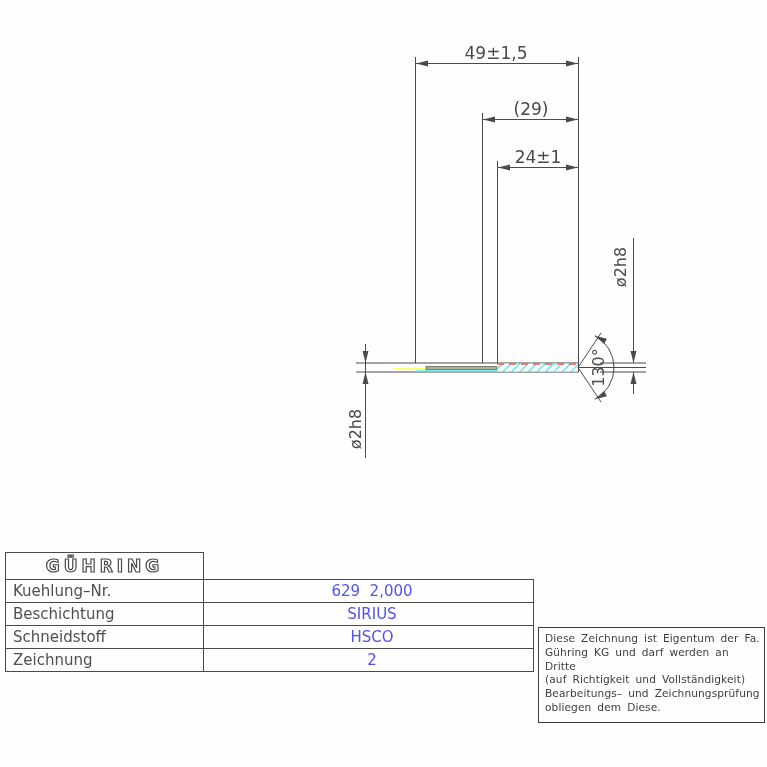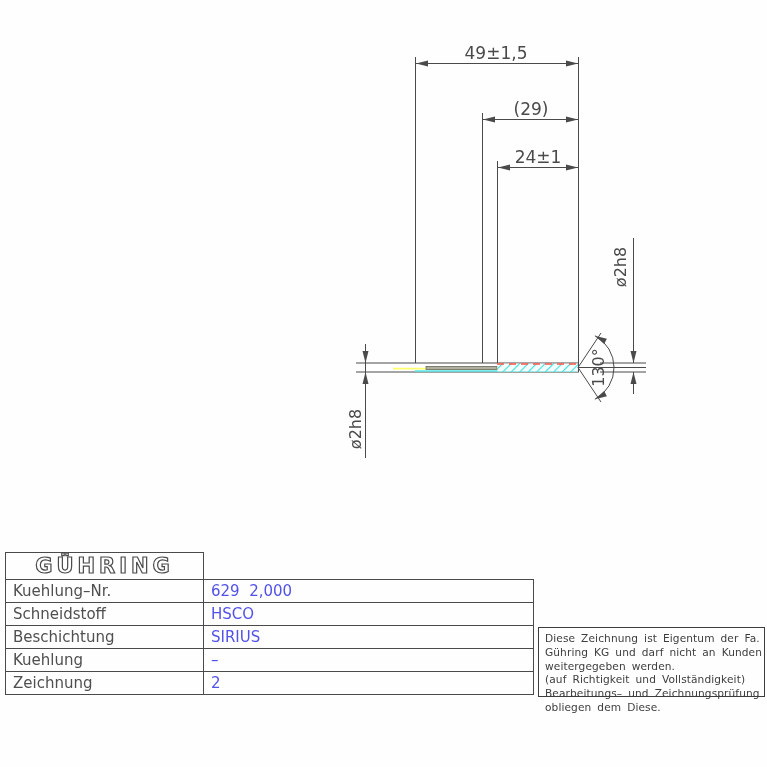--- a/index.html
+++ b/index.html
@@ -18,28 +18,28 @@
     border-collapse:collapse; table-layout:fixed;
     font-size:15px; color:#4f4f4f;
   }
   .spec-table td { border:1px solid #4a4a4a; padding:0 0 0 7px; height:22px; overflow:hidden; }
   .spec-table td.cell-open { border-top:none; border-right:none; border-bottom:none; }
   .spec-table .col-label { width:190px; }
   .spec-table .col-value { width:322px; }
   .spec-table td.logo-cell { height:26px; text-align:center; padding:0; }
   .logo-text {
     display:inline-block;
-    font-size:21px; font-weight:bold; letter-spacing:4px;
+    font-size:17px; font-weight:bold; letter-spacing:4px;
     color:#ffffff; -webkit-text-stroke:1.2px #4a4a4a;
   }
-  .val { color:#5252e8; white-space:pre; padding-left:3px; }
+  .val { color:#5252e8; white-space:pre; padding-left:3px;text-align:center; }
 
   
   .notice-box {
-    position:absolute; left:538px; top:627px; width:227px; height:70px;
+    position:absolute; left:538px; top:627px; width:227px; height:96px;
     border:1px solid #3d3d3d; box-sizing:border-box;
     padding:4px 0 0 6px;
     font-size:10.6px; line-height:13.8px; color:#3d3d3d;
     word-spacing:2.5px; letter-spacing:0.1px;
   }
 </style>
 </head>
 <body>
 
 <div class="canvas">
@@ -117,40 +117,35 @@
       <td class="col-label logo-cell">
         <span class="logo-text">GÜHRING</span>
       </td>
       <td class="col-value cell-open"></td>
     </tr>
     <tr>
       <td class="col-label">Kuehlung–Nr.</td>
       <td class="col-value val">629  2,000</td>
     </tr>
     <tr>
-      <td class="col-label">Schneidstoff</td>
-      <td class="col-value val">HSCO</td>
-    </tr>
-    <tr>
       <td class="col-label">Beschichtung</td>
       <td class="col-value val">SIRIUS</td>
     </tr>
     <tr>
-      <td class="col-label">Kuehlung</td>
-      <td class="col-value val">–</td>
+      <td class="col-label">Schneidstoff</td>
+      <td class="col-value val">HSCO</td>
     </tr>
     <tr>
       <td class="col-label">Zeichnung</td>
       <td class="col-value val">2</td>
     </tr>
   </tbody>
     </table>
 
   <div class="notice-box">
     <div>Diese Zeichnung ist Eigentum der Fa.</div>
-    <div>Gühring KG und darf nicht an Kunden</div>
-    <div>weitergegeben werden.</div>
+    <div>Gühring KG und darf werden an Dritte</div>
     <div>(auf Richtigkeit und Vollständigkeit)</div>
     <div>Bearbeitungs– und Zeichnungsprüfung</div>
     <div>obliegen dem Diese.</div>
   </div>
 
 </div>
 
 </body></html>

